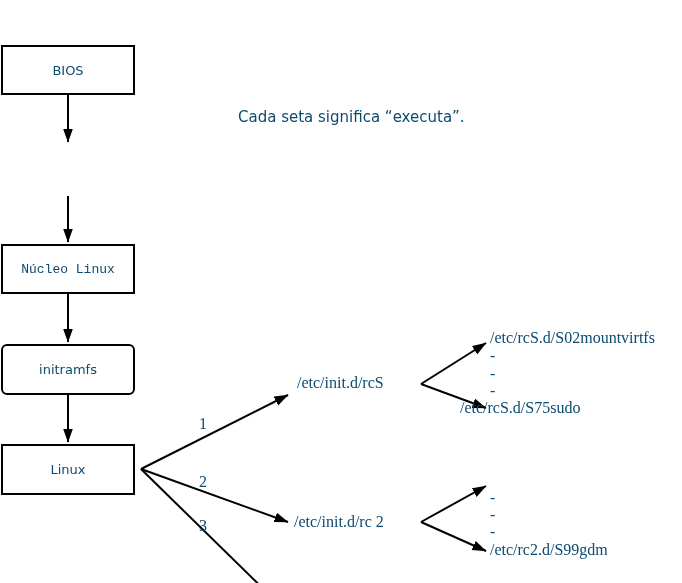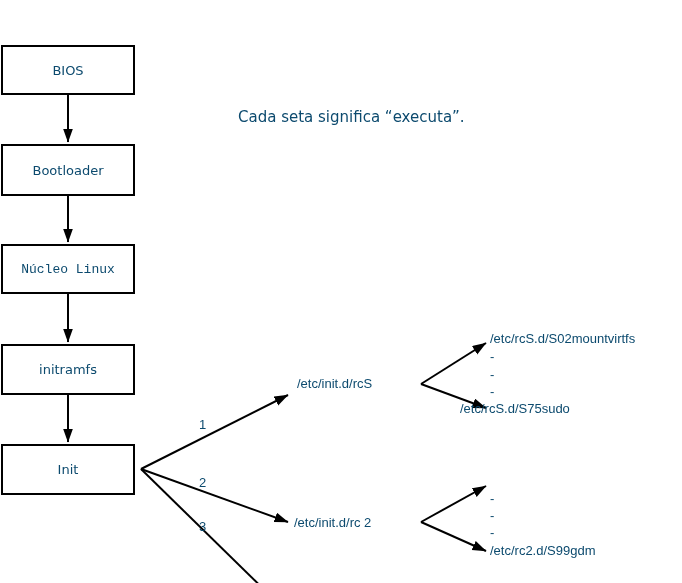--- a/index.html
+++ b/index.html
@@ -36,22 +36,22 @@
     text-align: center;
   }
   .t {
     position: absolute;
     transform: translateY(-50%);
     white-space: pre;
     font-size: 15px;
     line-height: 1;
   }
   .mono {
-    font-family: Liberation Sans, sans-serif;
-    font-size: 13px;
+    font-family: Liberation Serif, serif;
+    font-size: 16px;
   }
 </style>
 </head>
 <body>
 
 <div class="stage">
 
   <svg class="arrows" width="682" height="583" viewBox="0 0 682 583">
     <defs>
       <marker id="ah" markerUnits="userSpaceOnUse" markerWidth="16" markerHeight="12" refX="13.5" refY="5" orient="auto">
@@ -69,31 +69,28 @@
       <line x1="421" y1="340" x2="486" y2="299" marker-end="url(#ah)"></line>
       <line x1="421" y1="340" x2="486" y2="364" marker-end="url(#ah)"></line>
       <line x1="421" y1="478" x2="486" y2="442" marker-end="url(#ah)"></line>
       <line x1="421" y1="478" x2="486" y2="507" marker-end="url(#ah)"></line>
     </g>
   </svg>
 
   <div class="box" style="top:1px;   height:50px;">
     <span>BIOS</span>
   </div>
-  <div class="box" style="top:100px; height:52px;">
-    <span>Bootloader</span>
-  </div>
   <div class="box" style="top:200px; height:50px;font-family:Liberation Mono, monospace;">
     <span>Núcleo Linux</span>
   </div>
-  <div class="box" style="top:300px; height:51px;">
+  <div class="box" style="top:300px; height:51px;border-radius:6px;">
     <span>initramfs</span>
   </div>
   <div class="box" style="top:400px; height:51px;">
-    <span>Init</span>
+    <span>Linux</span>
   </div>
 
   <div class="t" style="left:238px; top:73px;">Cada seta significa “executa”.</div>
 
   <div class="t mono" style="left:199px; top:380px;">1</div>
   <div class="t mono" style="left:199px; top:438px;">2</div>
   <div class="t mono" style="left:199px; top:482px;">3</div>
 
   <div class="t mono" style="left:297px; top:339px;">/etc/init.d/rcS</div>
   <div class="t mono" style="left:294px; top:478px;">/etc/init.d/rc 2</div>

